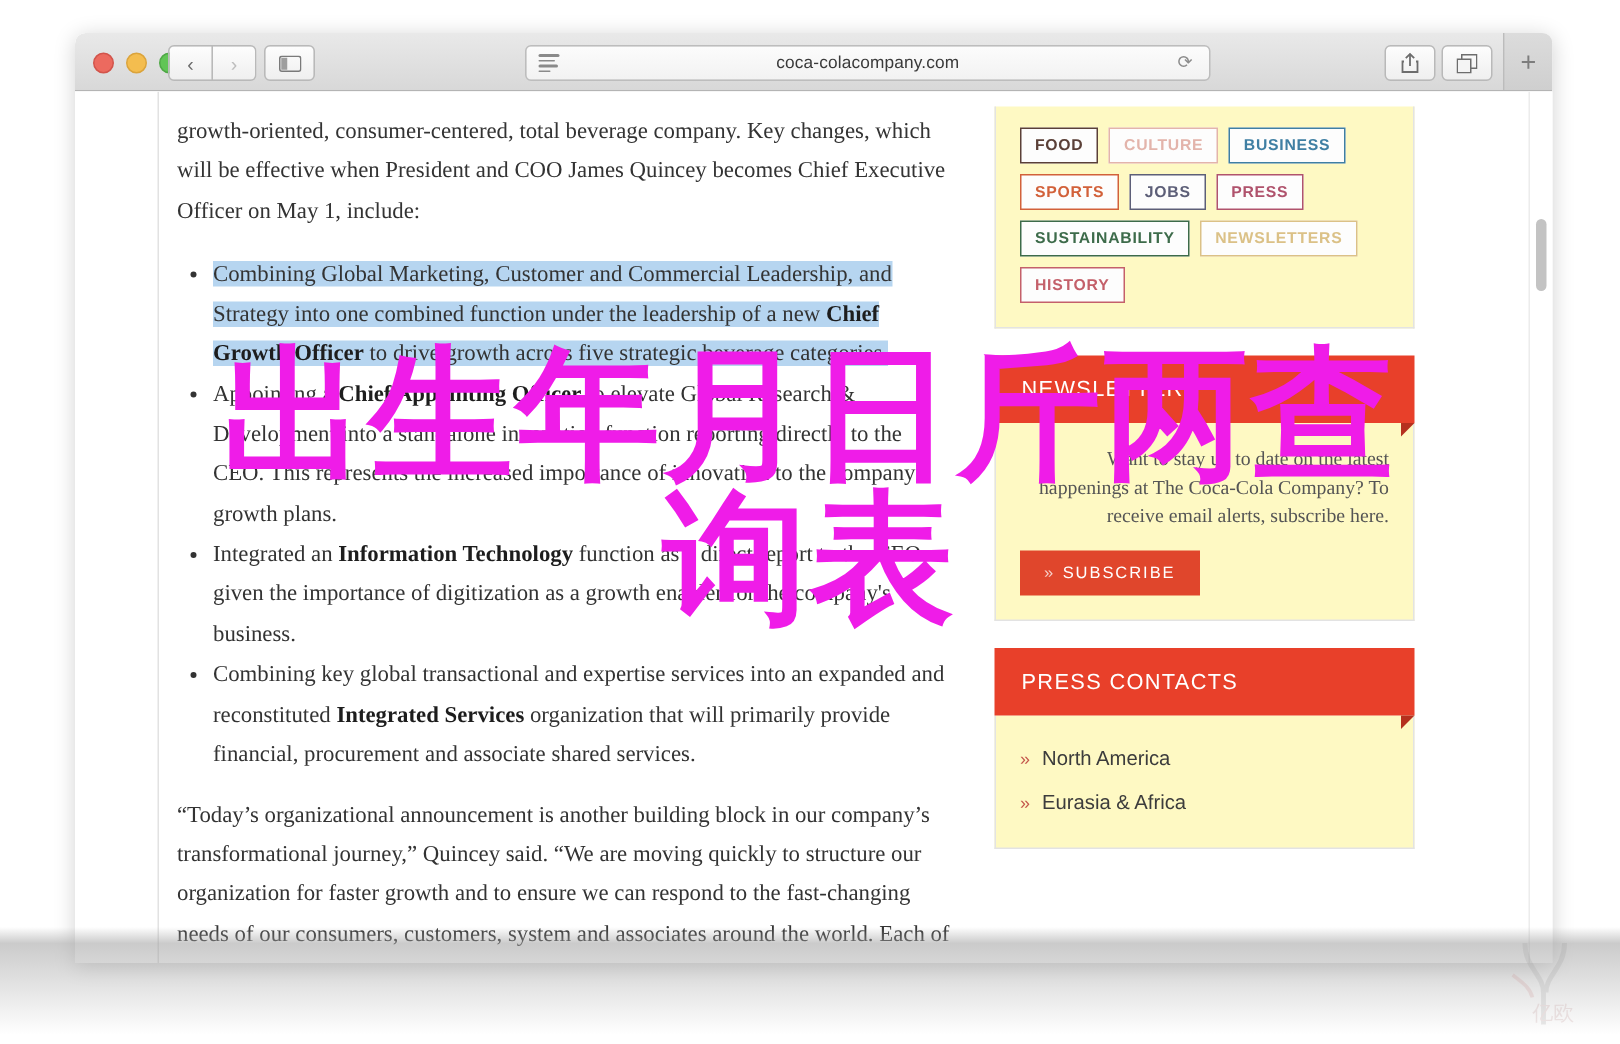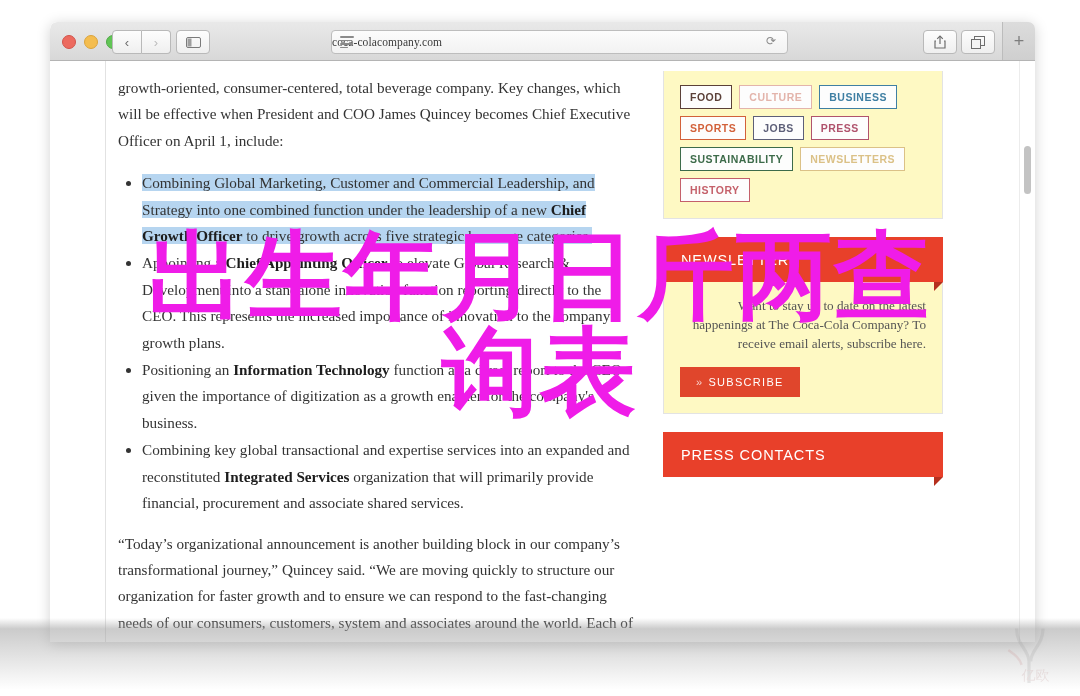--- a/index.html
+++ b/index.html
@@ -41,24 +41,24 @@
     display:flex;align-items:center;justify-content:center;
     color:#6d6d6d;font-size:13px;line-height:1;
   }
   #nav-group{position:absolute;left:62px;top:8px;display:flex;}
   #nav-group .tb-btn{width:28px;border-radius:0;}
   #nav-group .tb-btn:first-child{border-radius:4px 0 0 4px;}
   #nav-group .tb-btn:last-child{border-radius:0 4px 4px 0;border-left:none;color:#bdbdbd;}
   #sidebar-toggle{position:absolute;left:126px;top:8px;width:32px;}
 
   #address-bar{
-    position:absolute;left:281px;top:8px;width:455px;height:22px;
+    position:absolute;left:300px;top:8px;width:455px;height:22px;
     background:linear-gradient(to bottom,#fcfcfc,#f2f2f2);
     border:1px solid #bdbdbd;border-radius:4px;
-    display:flex;align-items:center;justify-content:flex-start;font-family:Liberation Serif, serif;
+    display:flex;align-items:center;justify-content:center;
   }
   #url-text{font-size:11.5px;color:#3a3a3a;letter-spacing:.1px;}
   #reader-icon{position:absolute;left:8px;top:5px;width:14px;height:12px;display:flex;flex-direction:column;justify-content:space-between;}
   #reader-icon i{display:block;height:1.5px;background:#8a8a8a;border-radius:1px;}
   #reader-icon i:nth-child(1){width:14px;}
   #reader-icon i:nth-child(2){width:11px;}
   #reader-icon i:nth-child(3){width:13px;}
   #reader-icon i:nth-child(4){width:8px;}
   #reload-btn{position:absolute;right:8px;top:4px;width:13px;height:13px;color:#8d8d8d;font-size:12px;line-height:13px;}
 
@@ -218,33 +218,33 @@
 
     <div id="newtab-btn">+</div>
   </div>
 
   <div id="content">
 
     <div id="content-rail"></div>
 
     <div id="article">
 
-      <p>growth-oriented, consumer-centered, total beverage company.  Key changes, which will be effective when President and COO James Quincey becomes Chief Executive Officer on April 1, include:</p>
+      <p>growth-oriented, consumer-centered, total beverage company.  Key changes, which will be effective when President and COO James Quincey becomes Chief Executive Officer on May 1, include:</p>
 
       <ul>
         <li>
           <span class="sel">
             <span>Combining Global Marketing, Customer and Commercial Leadership, and Strategy into one combined function under the leadership of a new </span><span class="bold">Chief Growth Officer</span><span> to drive growth across five strategic beverage categories.</span>
           </span>
         </li>
         <li>
           <span>Appointing a </span><span class="bold">Chief Appointing Officer</span><span> to elevate Global Research &amp; Development into a standalone innovation function reporting directly to the CEO. This represents the increased importance of innovation to the company's growth plans.</span>
         </li>
         <li>
-          <span>Positioning an </span><span class="bold">Information Technology</span><span> function as a direct report to the CEO given the importance of digitization as a growth enabler for the company's business.</span>
+          <span>Integrated an </span><span class="bold">Information Technology</span><span> function as a direct report to the CEO given the importance of digitization as a growth enabler for the company's business.</span>
         </li>
         <li>
           <span>Combining key global transactional and expertise services into an expanded and reconstituted </span><span class="bold">Integrated Services</span><span> organization that will primarily provide financial, procurement and associate shared services.</span>
         </li>
       </ul>
 
       <p>“Today’s organizational announcement is another building block in our company’s transformational journey,” Quincey said.  “We are moving quickly to structure our organization for faster growth and to ensure we can respond to the fast-changing needs of our consumers, customers, system and associates around the world.  Each of the leaders named today is highly capable and understands our clear mandate for change, and I look forward to partnering with them as we transform our business for the future.”</p>
     </div>
 
     <div id="sidebar">
@@ -270,20 +270,30 @@
         <div class="card-body">
           <p class="news-copy">Want to stay up to date on the latest happenings at The Coca-Cola Company? To receive email alerts, subscribe here.</p>
           <div id="subscribe-btn">
             <span class="chev">»</span><span>SUBSCRIBE</span>
           </div>
         </div>
       </div>
 
       <div class="card">
         <div class="card-head">PRESS CONTACTS</div>
+        <div class="card-body">
+          <ul class="contact-list">
+            <li>
+              <span class="chev">»</span><span>North America</span>
+            </li>
+            <li>
+              <span class="chev">»</span><span>Eurasia &amp; Africa</span>
+            </li>
+          </ul>
+        </div>
       </div>
     </div>
 
     <div id="scrollbar-track">
       <div id="scrollbar-thumb"></div>
     </div>
 
   </div>
 </div>
 

